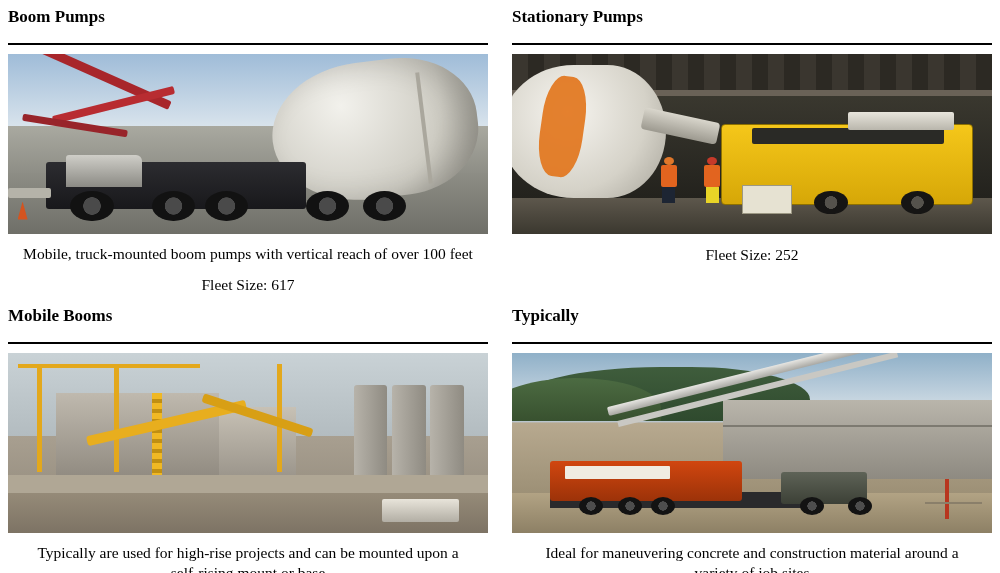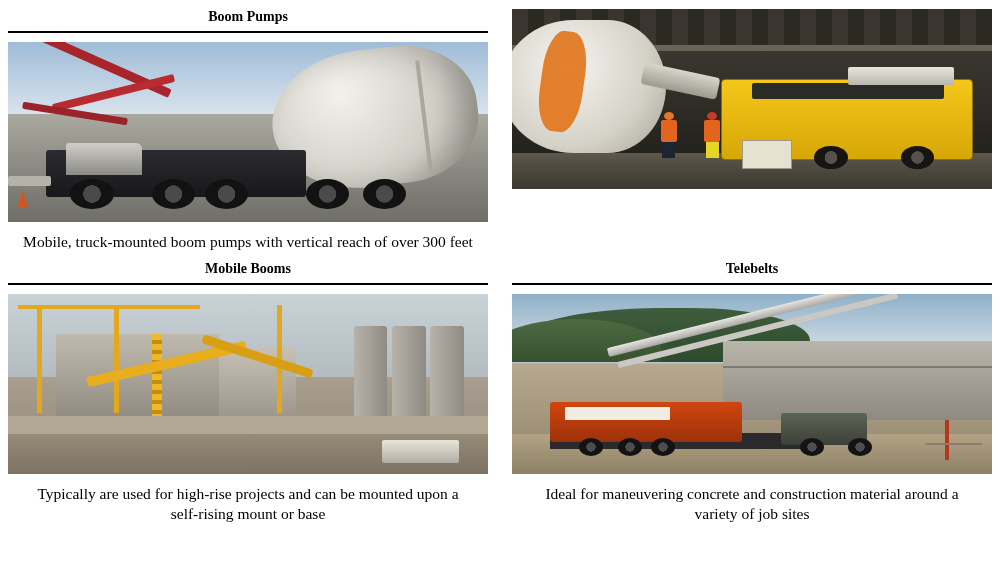--- a/index.html
+++ b/index.html
@@ -23,25 +23,24 @@
     width: 1000px;
     box-sizing: border-box;
     padding: 0 8px;
   }
   .card {
     display: flex;
     flex-direction: column;
     align-items: stretch;
   }
   .card-title {
-    text-align: center;
     font-weight: bold;
-    font-size: 14px;
+    font-size: 17px;
     line-height: 22px;
-    padding-bottom: 3px;
+    padding-bottom: 15px;
     border-bottom: 2.5px solid #000;
     margin: 6px 0 0 0;
   }
   .photo {
     margin-top: 9px;
     height: 180px;
     width: 100%;
     position: relative;
     overflow: hidden;
     border: 0;
@@ -329,24 +328,26 @@
       <div class="truck"></div>
         <div class="cab"></div>
       <div class="wheel w1"></div>
         <div class="wheel w2"></div>
         <div class="wheel w3"></div>
       <div class="wheel w4"></div>
         <div class="wheel w5"></div>
       <div class="pipe"></div>
         <div class="cone"></div>
     </div>
-    <div class="caption">Mobile, truck-mounted boom pumps with vertical reach of over 300 feet</div>
+    <div class="caption">Mobile, truck-mounted boom pumps with vertical reach of over 100 feet</div>
+    <div class="fleet">Fleet Size: 617</div>
   </div>
 
   <div class="card">
+    <div class="card-title">Stationary Pumps</div>
     <div class="photo p2">
       <div class="backwall"></div>
         <div class="roof"></div>
         <div class="beam"></div>
       <div class="floor"></div>
       <div class="pump"></div>
         <div class="pumplabel"></div>
         <div class="pumpbox"></div>
       <div class="pwheel pw1"></div>
         <div class="pwheel pw2"></div>
@@ -358,20 +359,21 @@
           <div class="body"></div>
           <div class="legs"></div>
         </div>
       <div class="worker wk2">
           <div class="head"></div>
           <div class="body"></div>
           <div class="legs"></div>
         </div>
       <div class="bin"></div>
     </div>
+    <div class="fleet">Fleet Size: 252</div>
   </div>
 
   <div class="card">
     <div class="card-title">Mobile Booms</div>
     <div class="photo p3">
       <div class="sky3"></div>
       <div class="silo s1"></div>
         <div class="silo s2"></div>
         <div class="silo s3"></div>
       <div class="bldg"></div>
@@ -386,21 +388,21 @@
         <div class="boomArm2"></div>
       <div class="grounds"></div>
         <div class="wall"></div>
       <div class="truck3"></div>
     </div>
     <div class="caption">Typically are used for high-rise projects and can be mounted upon a self-rising mount or base</div>
 
   </div>
 
   <div class="card">
-    <div class="card-title">Telebelts</div>
+    <div class="card-title">Typically</div>
     <div class="photo p4">
       <div class="sky4"></div>
       <div class="hill"></div>
         <div class="hill2"></div>
       <div class="wall4"></div>
         <div class="wallline"></div>
       <div class="ground4"></div>
       <div class="conveyor"></div>
         <div class="conveyor2"></div>
       <div class="truckbed"></div>

